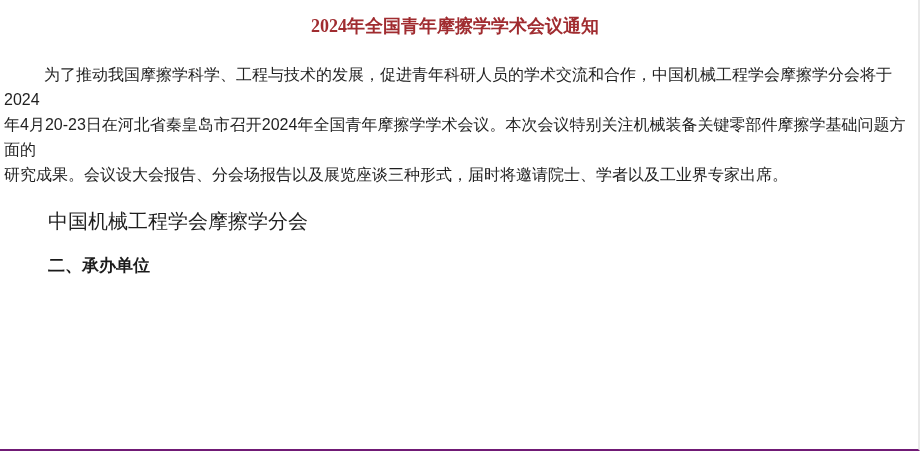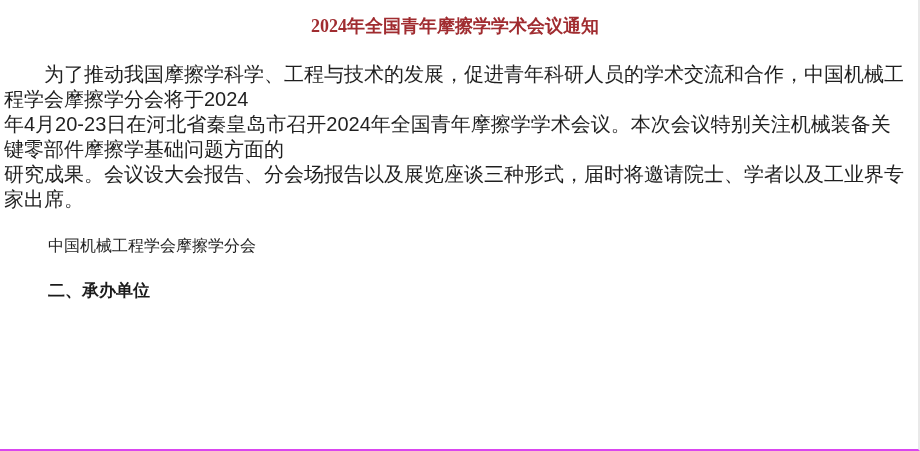--- a/index.html
+++ b/index.html
@@ -7,21 +7,21 @@
     padding: 0;
     background: #ffffff;
   }
   .page {
     position: relative;
     width: 920px;
     height: 451px;
     box-sizing: border-box;
     background: #ffffff;
     border-right: 2px solid #e9e9e9;
-    border-bottom: 2px solid #d946ef;
+    border-bottom: 2px solid #701a75;
     padding: 12px 12px 0 4px;
     overflow: hidden;
     font-family: "Liberation Sans", "DejaVu Sans", sans-serif;
     color: #1f1f1f;
   }
   .doc-title {
     margin: 4px 0 0 0;
     text-align: center;
     font-family: "Liberation Serif", "DejaVu Serif", serif;
     font-weight: bold;
@@ -33,41 +33,41 @@
     margin: 26px 0 0 0;
     text-align: center;
     font-family: "Liberation Serif", "DejaVu Serif", serif;
     font-weight: bold;
     font-size: 17px;
     line-height: 20px;
     color: #a02c30;
   }
   .para {
     margin: 0;
-    font-size: 20px;
+    font-size: 16px;
     line-height: 25px;
     text-indent: 40px;
     white-space: pre-line;
     color: #1f1f1f;
     letter-spacing: 0;
   }
   .para-1 { margin-top: 26px; }
   .para-2 { margin-top: 22px; }
   .section-heading {
     margin: 0;
     padding-left: 44px;
     font-size: 17px;
     font-weight: bold;
     line-height: 20px;
     color: #1a1a1a;
   }
   .section-body {
     margin: 0;
     padding-left: 44px;
-    font-size: 16px;
+    font-size: 20px;
     font-weight: normal;
     line-height: 20px;
     color: #1f1f1f;
   }
   .heading-1 { margin-top: 24px; }
   .body-1   { margin-top: 24px; }
   .heading-2 { margin-top: 25px; }
 </style>
 </head>
 <body>

